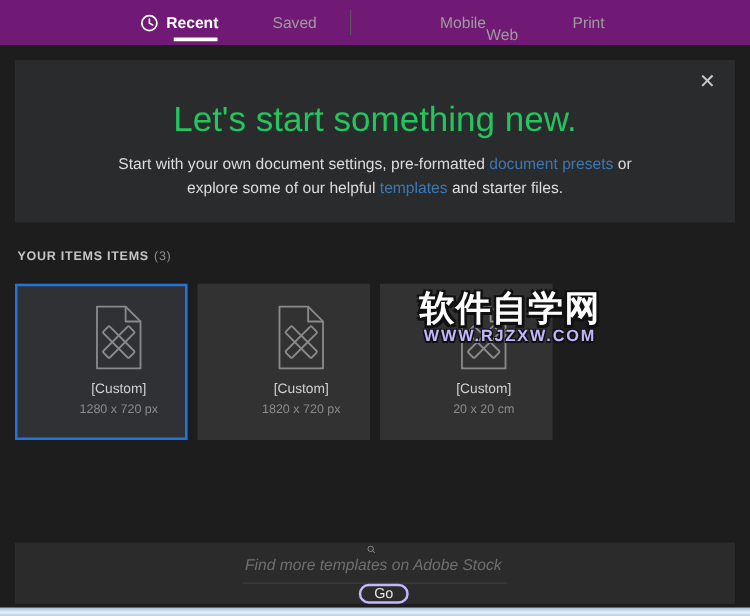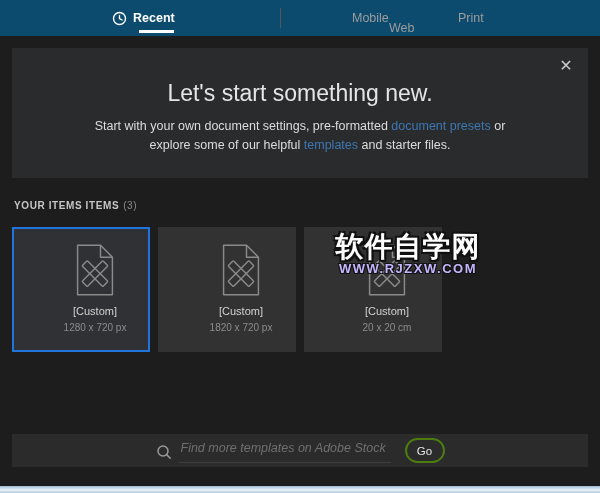--- a/index.html
+++ b/index.html
@@ -2,32 +2,32 @@
 <html><head>
 <meta charset="utf-8">
 <style>
   * { margin:0; padding:0; box-sizing:border-box; }
   html,body { width:600px; height:493px; overflow:hidden; background:#1d1d1e; }
   .app {
     position:relative; width:600px; height:493px; background:#1d1d1e;
     font-family:"Liberation Sans", sans-serif; -webkit-font-smoothing:antialiased;
   }
   
-  .tabbar { position:absolute; top:0; left:0; right:0; height:36px; background:#0c4a6e; }
+  .tabbar { position:absolute; top:0; left:0; right:0; height:36px; background:#701a75; }
   .tab { position:absolute; top:0; height:36px; display:flex; align-items:center; gap:6px;
          font-size:12.5px; color:#9c9c9c; cursor:pointer; }
   .tab.active { color:#ffffff; font-weight:bold; }
   .tab .clock { width:15px; height:15px; display:block; }
   .tab-underline { position:absolute; left:139px; top:30px; width:35px; height:3px; background:#ffffff; }
   .tab-divider { position:absolute; left:280px; top:8px; width:1px; height:20px; background:#565656; }
   
   .banner { position:absolute; left:12px; top:48px; width:576px; height:130px; background:#2a2b2c; }
   .banner-close { position:absolute; top:8px; right:12px; font-size:16px; color:#c9c9c9;
                   width:20px; height:20px; text-align:center; line-height:20px; cursor:pointer; }
-  .banner-title { margin-top:32px; text-align:center; font-size:23px; font-weight:400; color:#e5e5e5; }
+  .banner-title { margin-top:32px; text-align:center; font-size:28px; font-weight:400; color:#22c55e; }
   .banner-sub { margin:10px auto 0; width:420px; text-align:center; font-size:12.5px;
                 line-height:19px; color:#dcdcdc; }
   .banner-sub .lnk { color:#3d77b2; cursor:pointer; }
   
   .recent-label { position:absolute; left:14px; top:200px; font-size:10px; font-weight:bold;
                   letter-spacing:0.6px; color:#c6c6c6; }
   .recent-label .count { color:#8d8d8d; font-weight:normal; margin-left:4px; }
   .cards { position:absolute; left:12px; top:227px; display:flex; gap:8px; }
   .card { width:138px; height:125px; background:#323233; display:flex; flex-direction:column;
           align-items:center; cursor:pointer;padding-left:28px; }
@@ -37,48 +37,51 @@
   .card-name { margin-top:7px; font-size:11px; color:#d2d2d2; }
   .card-dims { margin-top:5px; font-size:10px; color:#8b8b8b; }
   
   .watermark { position:absolute; left:333px; top:199px; width:150px; text-align:center;
                pointer-events:none;margin-top:33px; }
   .wm-cn { font-size:28px; font-weight:bold; color:#ffffff; letter-spacing:1px; line-height:30px;
            text-shadow:-2px -2px 0 #111,2px -2px 0 #111,-2px 2px 0 #111,2px 2px 0 #111,0 2px 0 #111,2px 0 0 #111; }
   .wm-url { font-size:13px; font-weight:bold; color:#c4b5fd; letter-spacing:1.5px; line-height:14px;
             text-shadow:-1px -1px 0 #111,1px -1px 0 #111,-1px 1px 0 #111,1px 1px 0 #111; }
   
-  .search-panel { position:absolute; left:12px; top:434px; width:576px; height:33px; background:#2b2b2c;
-                  display:flex; align-items:center; justify-content:center; }
+  .search-panel { position:absolute; left:12px; top:434px; width:576px; height:49px; background:#2b2b2c;
+                  display:flex; align-items:center; justify-content:center;flex-direction:column; }
   .search-icon { width:16px; height:16px; margin-right:7px; margin-top:2px; }
   .search-input { width:212px; background:transparent; border:none; outline:none;
                   border-bottom:1px solid #3e3e3f; color:#c9c9c9; font-size:12.5px; font-style:italic;
                   padding:2px 2px 7px 2px; font-family:"Liberation Sans", sans-serif; }
   .search-input::placeholder { color:#6f6f6f; opacity:1; }
-  .go-btn { margin-left:14px; min-width:40px; height:25px; border:2px solid #4d7c0f; border-radius:13px;
+  .go-btn { margin-left:14px; min-width:40px; height:25px; border:2px solid #c4b5fd; border-radius:13px;
             background:transparent; color:#e6e6e6; font-size:11.5px; display:flex; align-items:center;
             justify-content:center; cursor:pointer; padding:0 9px; font-family:"Liberation Sans", sans-serif; }
   
   .bottom-strip { position:absolute; left:0; bottom:0; width:600px; height:7px;
                   background:linear-gradient(to bottom,#9dbbd7,#eaf3fa 55%,#b2cadf); }
 </style>
 </head>
 <body>
 
 <div class="app">
 
   <div class="tabbar">
     <div class="tab active" style="left:112px;">
       <svg class="clock" viewBox="0 0 16 16">
         <circle cx="8" cy="8" r="6.4" fill="none" stroke="#ffffff" stroke-width="1.5"></circle>
         <path d="M8 4.6 V8 L10.8 9.6" fill="none" stroke="#ffffff" stroke-width="1.4" stroke-linecap="round"></path>
       </svg>
       <span>Recent</span>
     </div>
     <div class="tab-underline"></div>
+    <div class="tab" style="left:218px;">
+      <span>Saved</span>
+    </div>
     <div class="tab-divider"></div>
     <div class="tab" style="left:308px;margin-left:44px;">
       <span>Mobile</span>
     </div>
     <div class="tab" style="left:389px;margin-top:10px;">
       <span>Web</span>
     </div>
     <div class="tab" style="left:458px;">
       <span>Print</span>
     </div>

